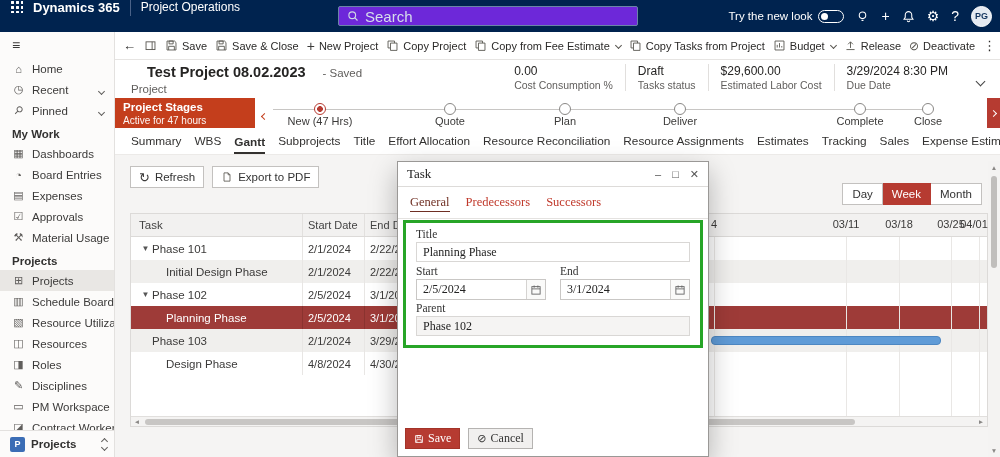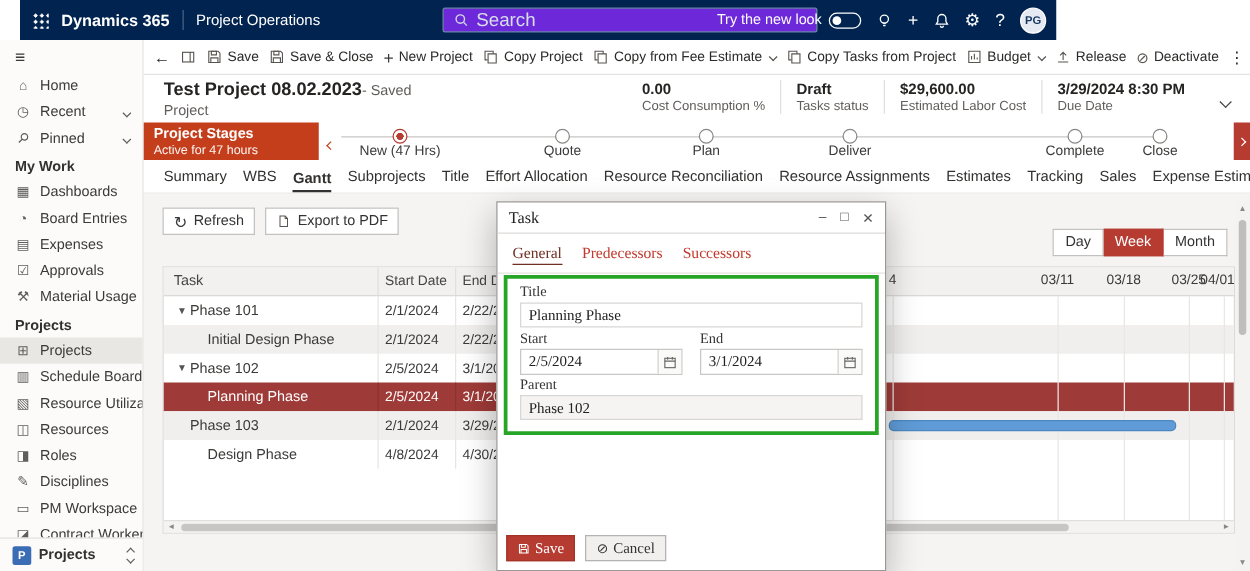--- a/index.html
+++ b/index.html
@@ -1,20 +1,20 @@
 <!DOCTYPE html>
 <html><head>
 <meta charset="utf-8">
 <style>
   *{margin:0;padding:0;box-sizing:border-box}
   body{background:#dcdcdc;font-family:"Liberation Sans",sans-serif}
   .stage{position:relative;width:1000px;height:457px;background:#fff;overflow:hidden;font-size:12px;color:#323130}
 
   
-  #topbar{position:absolute;left:16px;top:0;width:829px;height:32px;background:#00234f;display:flex;align-items:center;color:#fff}
+  #topbar{position:absolute;left:0;top:0;width:1000px;height:32px;background:#00234f;display:flex;align-items:flex-start;color:#fff}
   .waffle{width:13px;height:13px;margin:0 10px;background-image:radial-gradient(circle,#fff 1.4px,transparent 1.6px);background-size:5px 5px;cursor:pointer;flex:none}
   .tb-title{font-size:13px;font-weight:700;margin-right:10px;white-space:nowrap}
   .tb-sep{width:1px;height:16px;background:#4a6288;margin-right:10px}
   .tb-area{font-size:12px;white-space:nowrap}
   .tb-search{position:absolute;left:338px;top:6px;width:300px;height:20px;background:#6d28d9;border:1px solid #6b84a8;border-radius:2px;display:flex;align-items:center;gap:6px;padding:0 8px;color:#d6deeb;font-size:15px;cursor:text}
   .tb-right{position:absolute;right:8px;top:0;height:32px;display:flex;align-items:center;gap:12px}
   .newlook{font-size:11.5px;display:flex;align-items:center;gap:6px;white-space:nowrap}
   .toggle{width:26px;height:13px;border:1px solid #fff;border-radius:8px;position:relative;cursor:pointer;flex:none}
   .toggle i{position:absolute;left:2px;top:2px;width:7px;height:7px;background:#fff;border-radius:50%}
   .tb-ic{font-size:14px;line-height:1;color:#fff;cursor:pointer}
@@ -44,28 +44,28 @@
   #cmdbar{position:absolute;left:115px;top:32px;width:885px;height:28px;background:#fff;border-bottom:1px solid #e6e4e2;display:flex;align-items:center;padding:0 4px;white-space:nowrap;overflow:hidden}
   .cmd{display:inline-flex;align-items:center;gap:4px;height:22px;padding:0 4px;border:none;background:transparent;font-family:inherit;font-size:11px;color:#2b2a29;cursor:pointer;flex:none}
   .cmd svg,.gbtn svg{fill:none;stroke:#57554f;stroke-width:1.1}
   .cicon{width:13px;height:13px;flex:none}
   .plus{font-size:14px;color:#3b3a39;line-height:1}
   .cico-t{font-size:12px;color:#57554f;line-height:1}
   .cmd .ch{margin-left:2px;color:#57554f}
 
   
   #rec-header{position:absolute;left:115px;top:60px;width:885px;height:38px;background:#fff}
-  .rh-title-row{position:absolute;left:16px;top:4px;display:flex;align-items:baseline;gap:0;white-space:nowrap}
+  .rh-title-row{position:absolute;left:32px;top:4px;display:flex;align-items:baseline;gap:17px;white-space:nowrap}
   .rh-title{font-size:14.5px;font-weight:700;color:#252423}
   .rh-saved{font-size:11.5px;color:#605e5c}
   .rh-entity{position:absolute;left:16px;top:23px;font-size:11.5px;color:#605e5c}
   .rh-stats{position:absolute;right:40px;top:4px;display:flex}
   .stat{padding:0 12px;border-left:1px solid #e1dfdd}
   .stat:first-child{border-left:none}
-  .stat-val{font-size:12px;font-weight:700;color:#252423;white-space:nowrap}
+  .stat-val{font-size:12px;font-weight:400;color:#252423;white-space:nowrap}
   .stat-lab{font-size:10.5px;color:#605e5c;margin-top:1px;white-space:nowrap}
   .rh-chev{position:absolute;right:16px;top:14px;color:#444;cursor:pointer}
 
   
   #bpf{position:absolute;left:115px;top:98px;width:885px;height:30px;background:#fff}
   .bpf-box{position:absolute;left:0;top:0;width:140px;height:30px;background:#c43e1c;color:#fff;padding:3px 8px;cursor:pointer}
   .bpf-box-title{font-size:11.5px;font-weight:700;line-height:1.2}
   .bpf-box-sub{font-size:10px;opacity:.95;line-height:1.2}
   .bpf-collapse{position:absolute;left:147px;top:10px;color:#c43e1c;cursor:pointer}
   .bpf-line{position:absolute;left:158px;right:72px;top:11px;height:1px;background:#c8c6c4}

